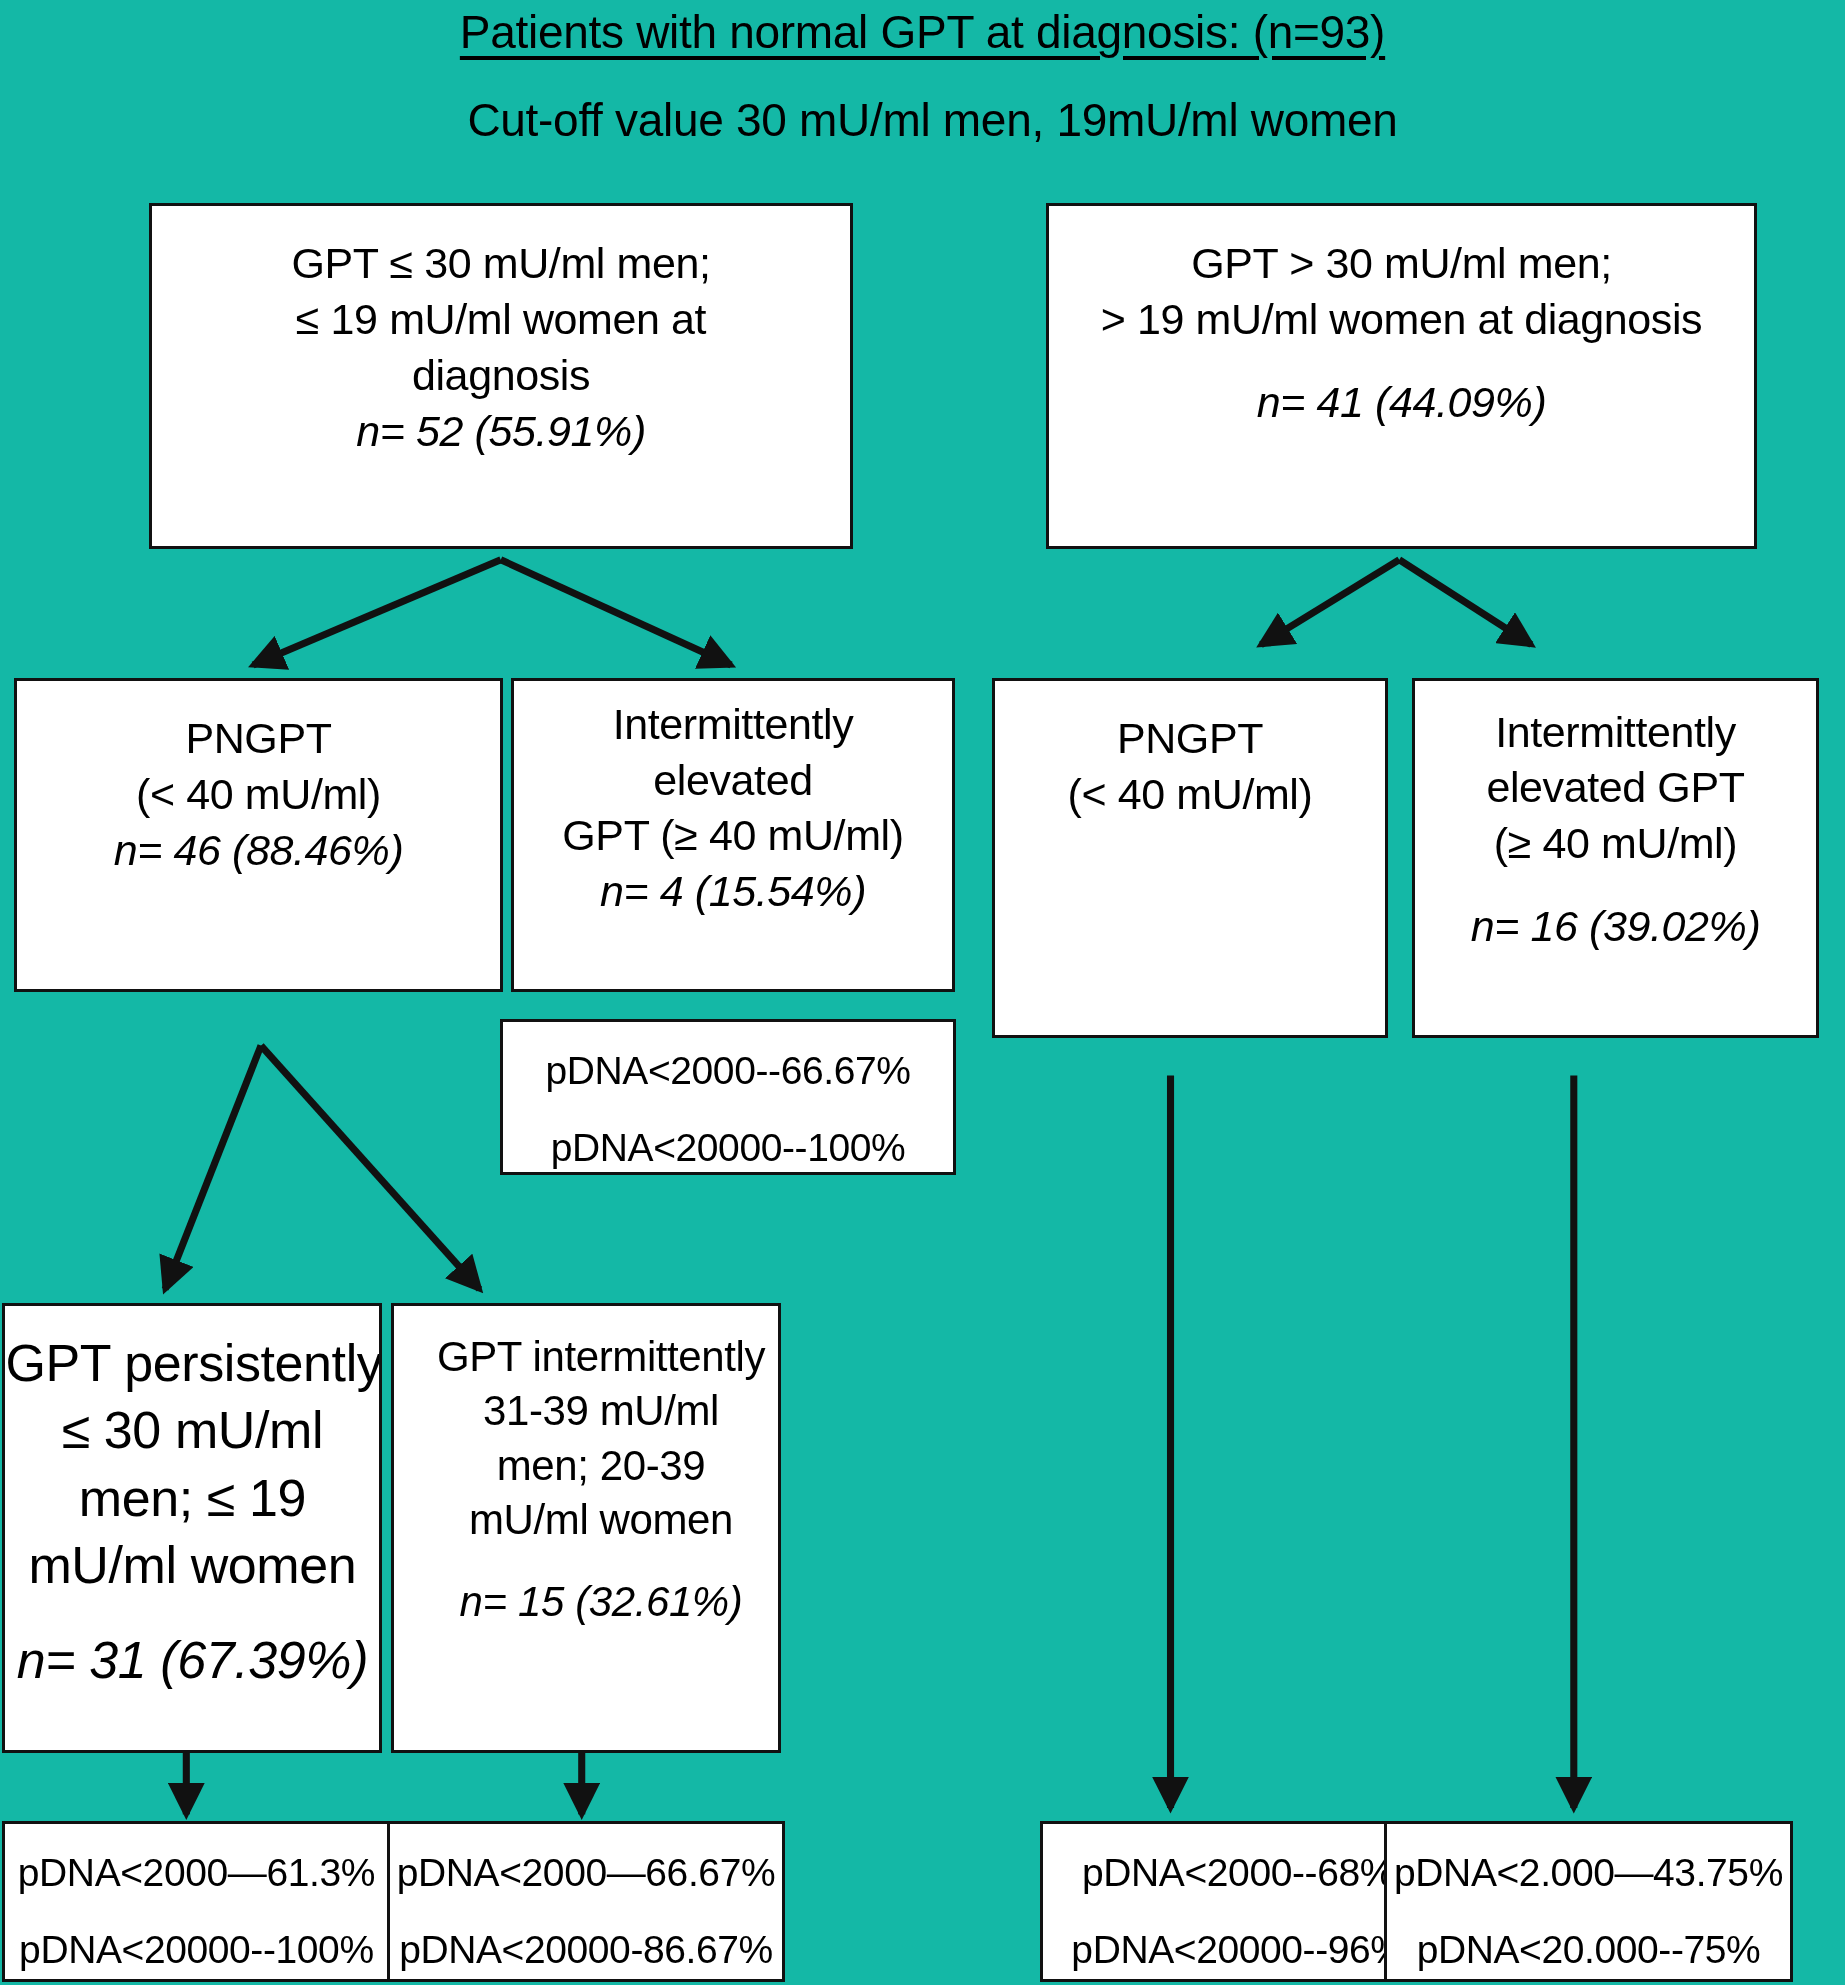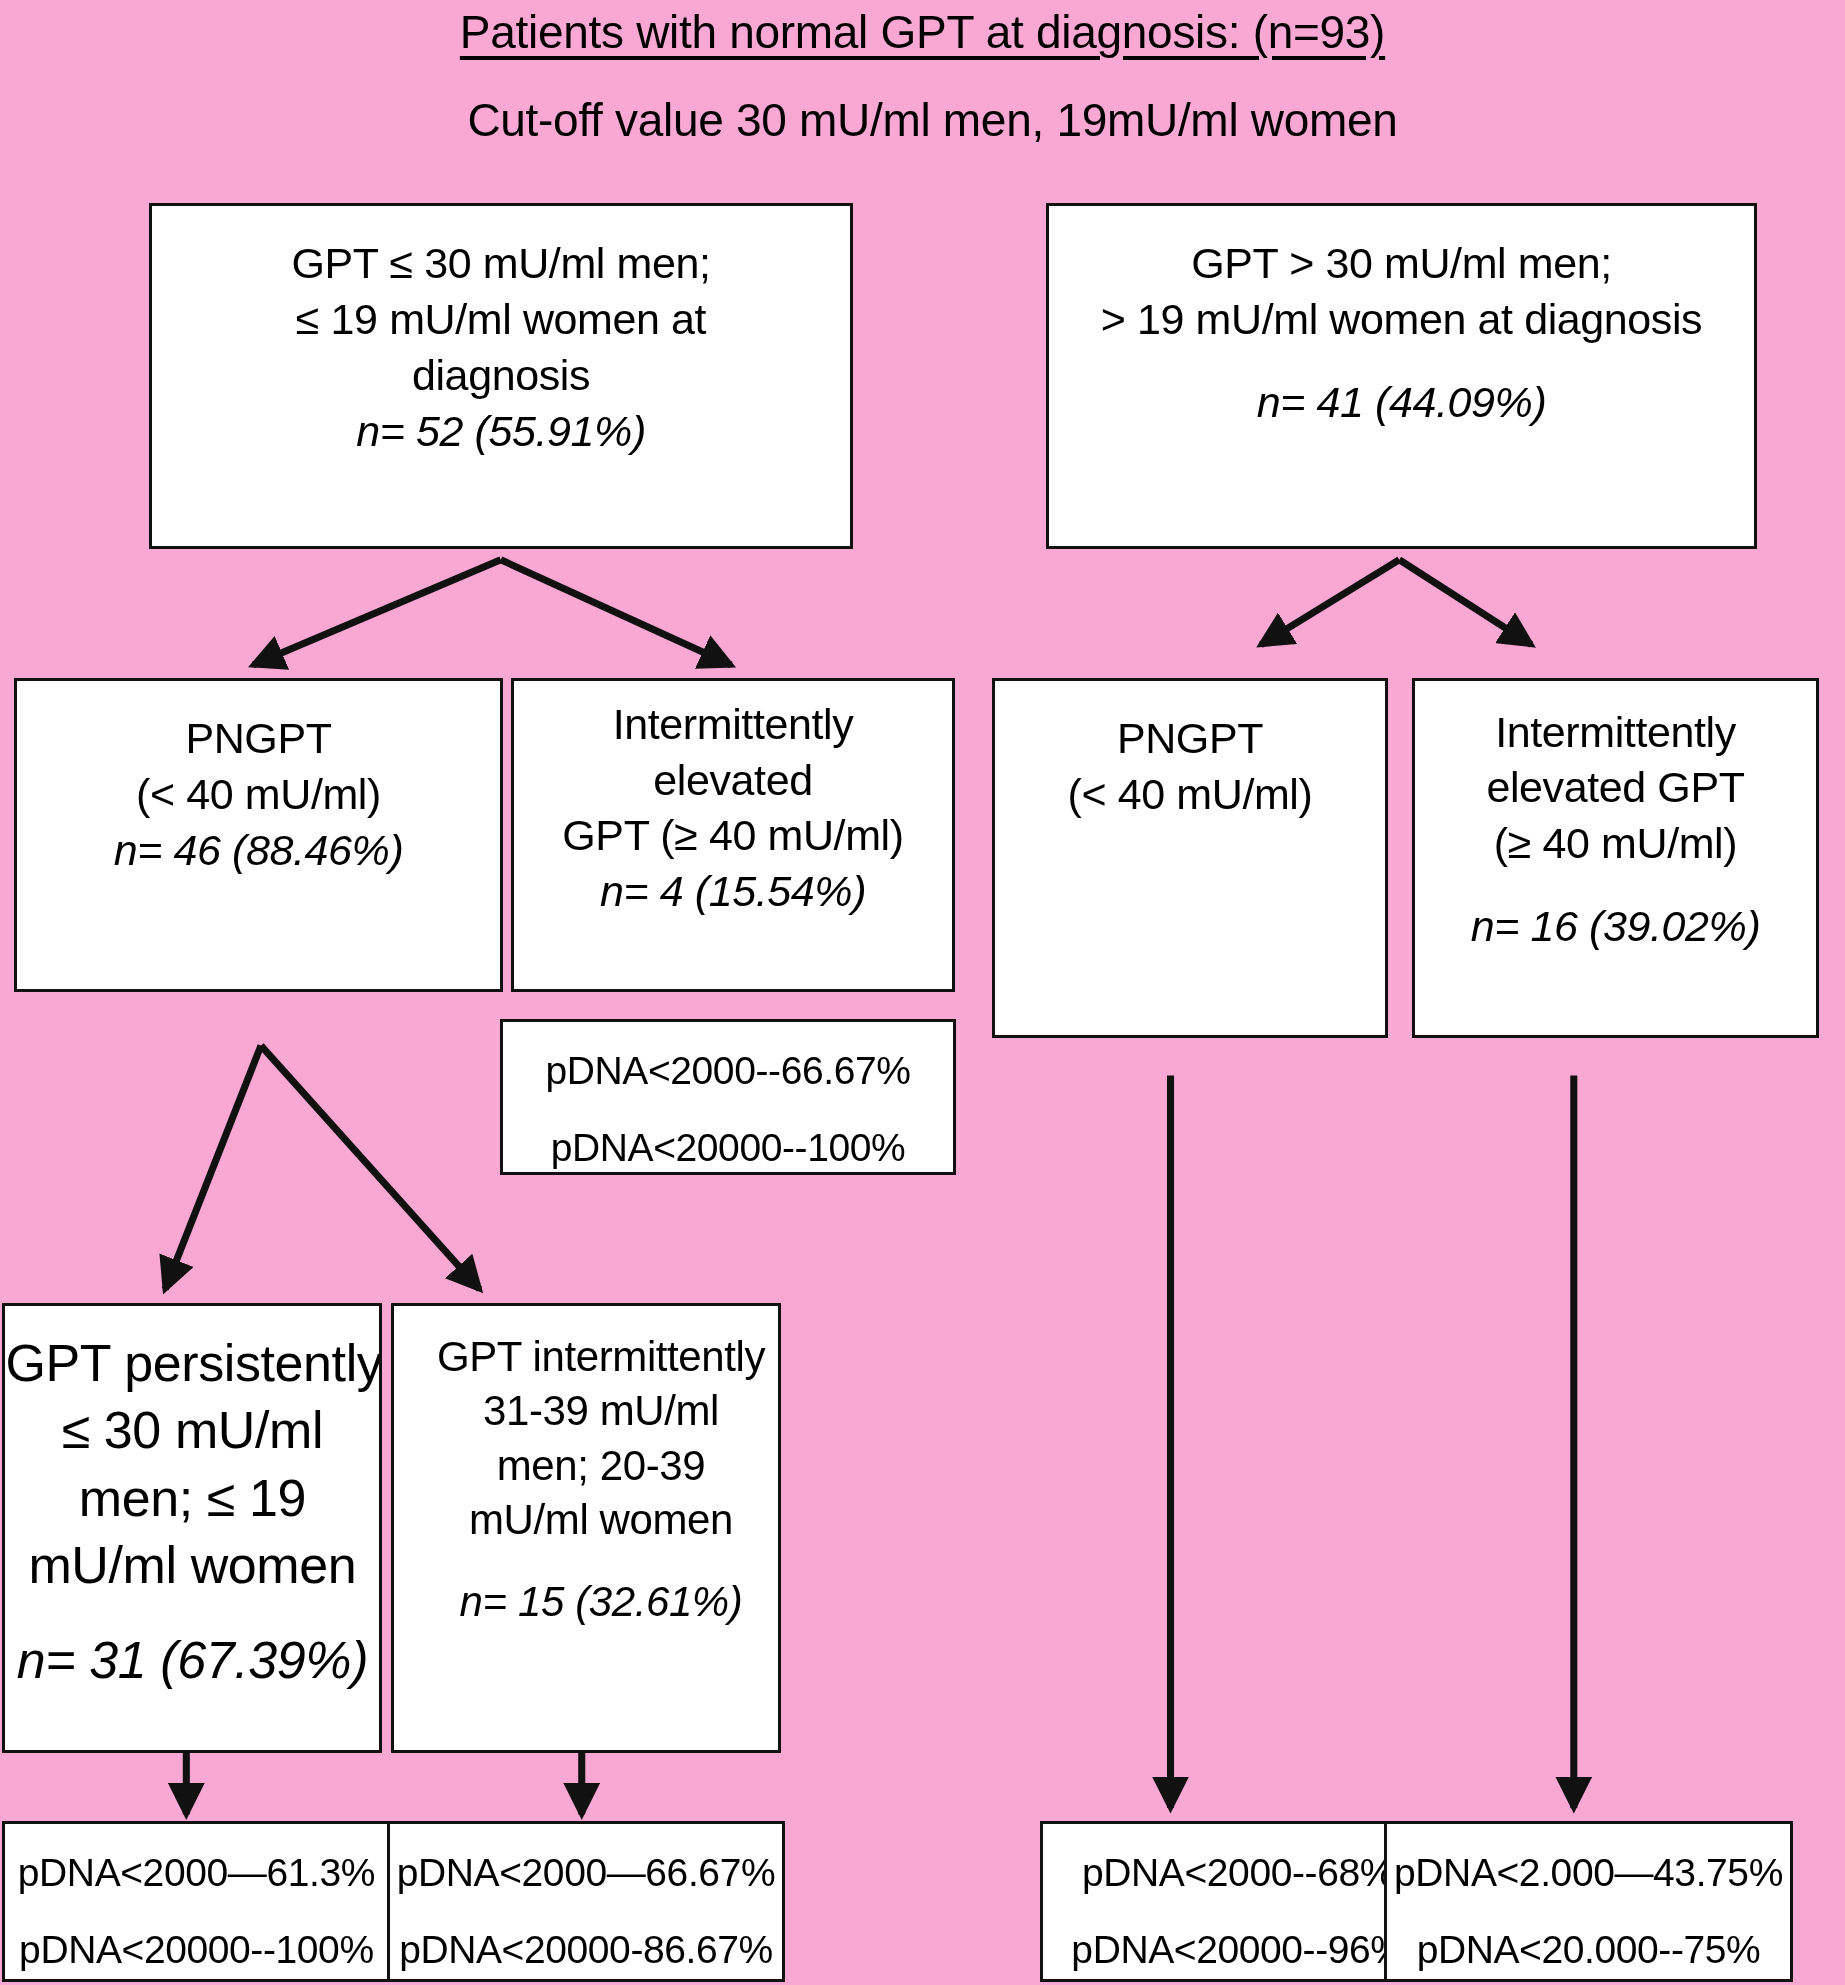--- a/index.html
+++ b/index.html
@@ -8,21 +8,21 @@
     background: #ffffff;
   }
   body {
     font-family: "Liberation Sans", sans-serif;
     color: #000000;
   }
   #canvas {
     position: relative;
     width: 1845px;
     height: 1985px;
-    background: #f9a8d4;
+    background: #14b8a6;
     overflow: hidden;
   }
   .hdr {
     position: absolute;
     text-align: center;
     font-size: 46px;
     line-height: 1.15;
     letter-spacing: -0.3px;
     white-space: nowrap;
   }

